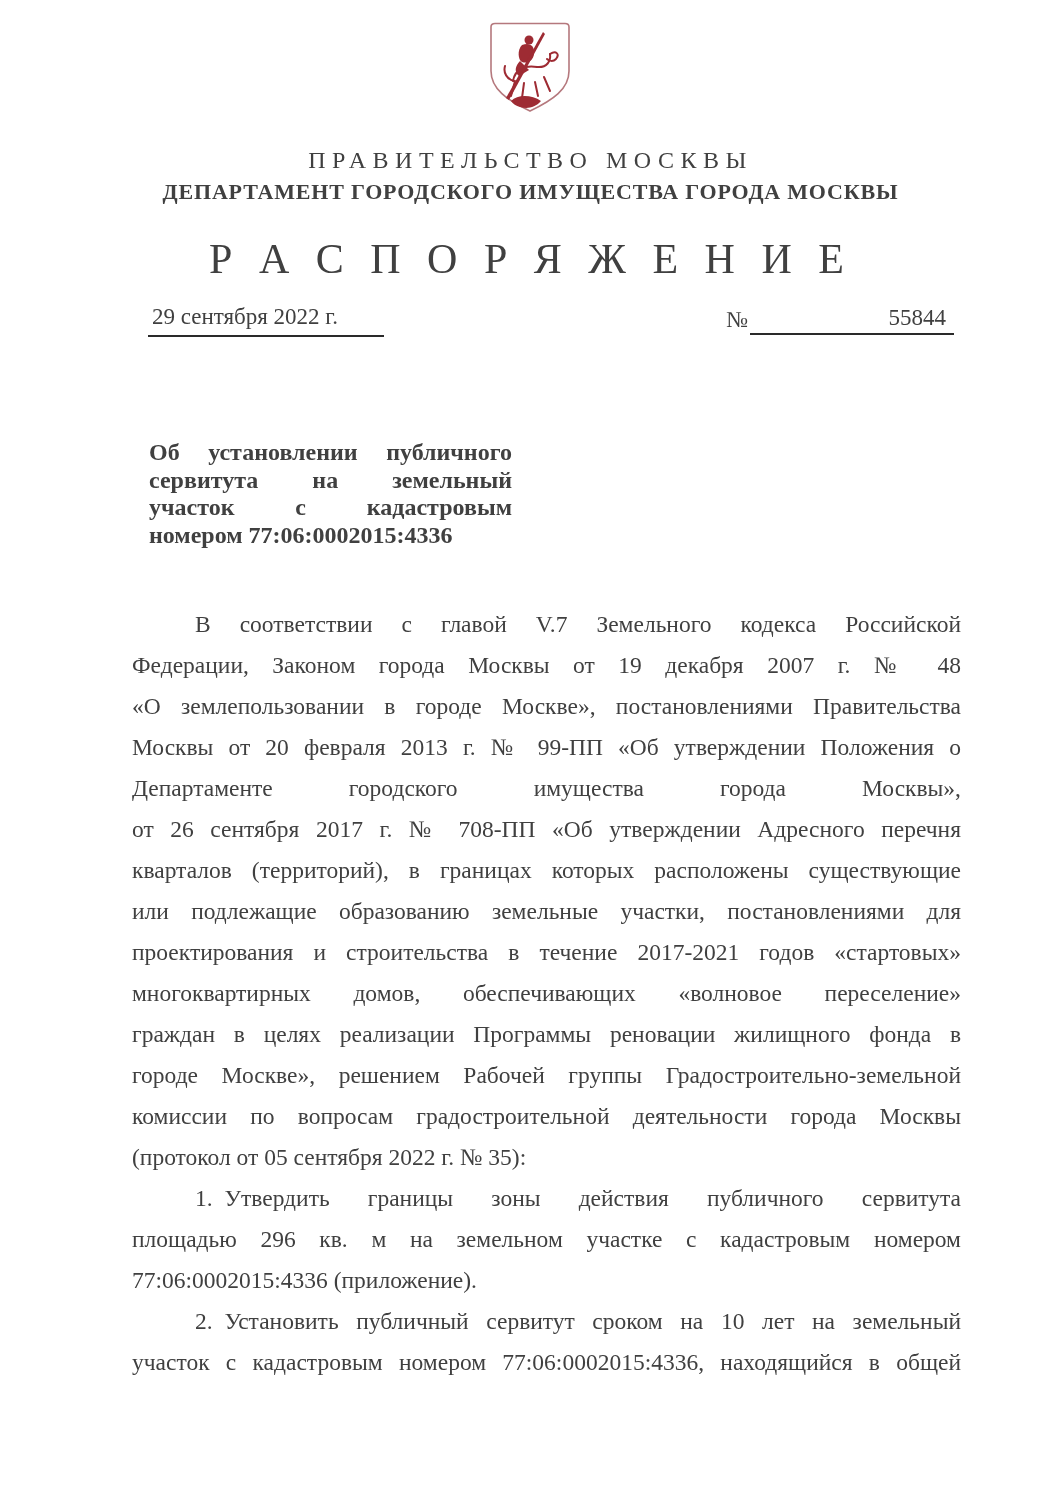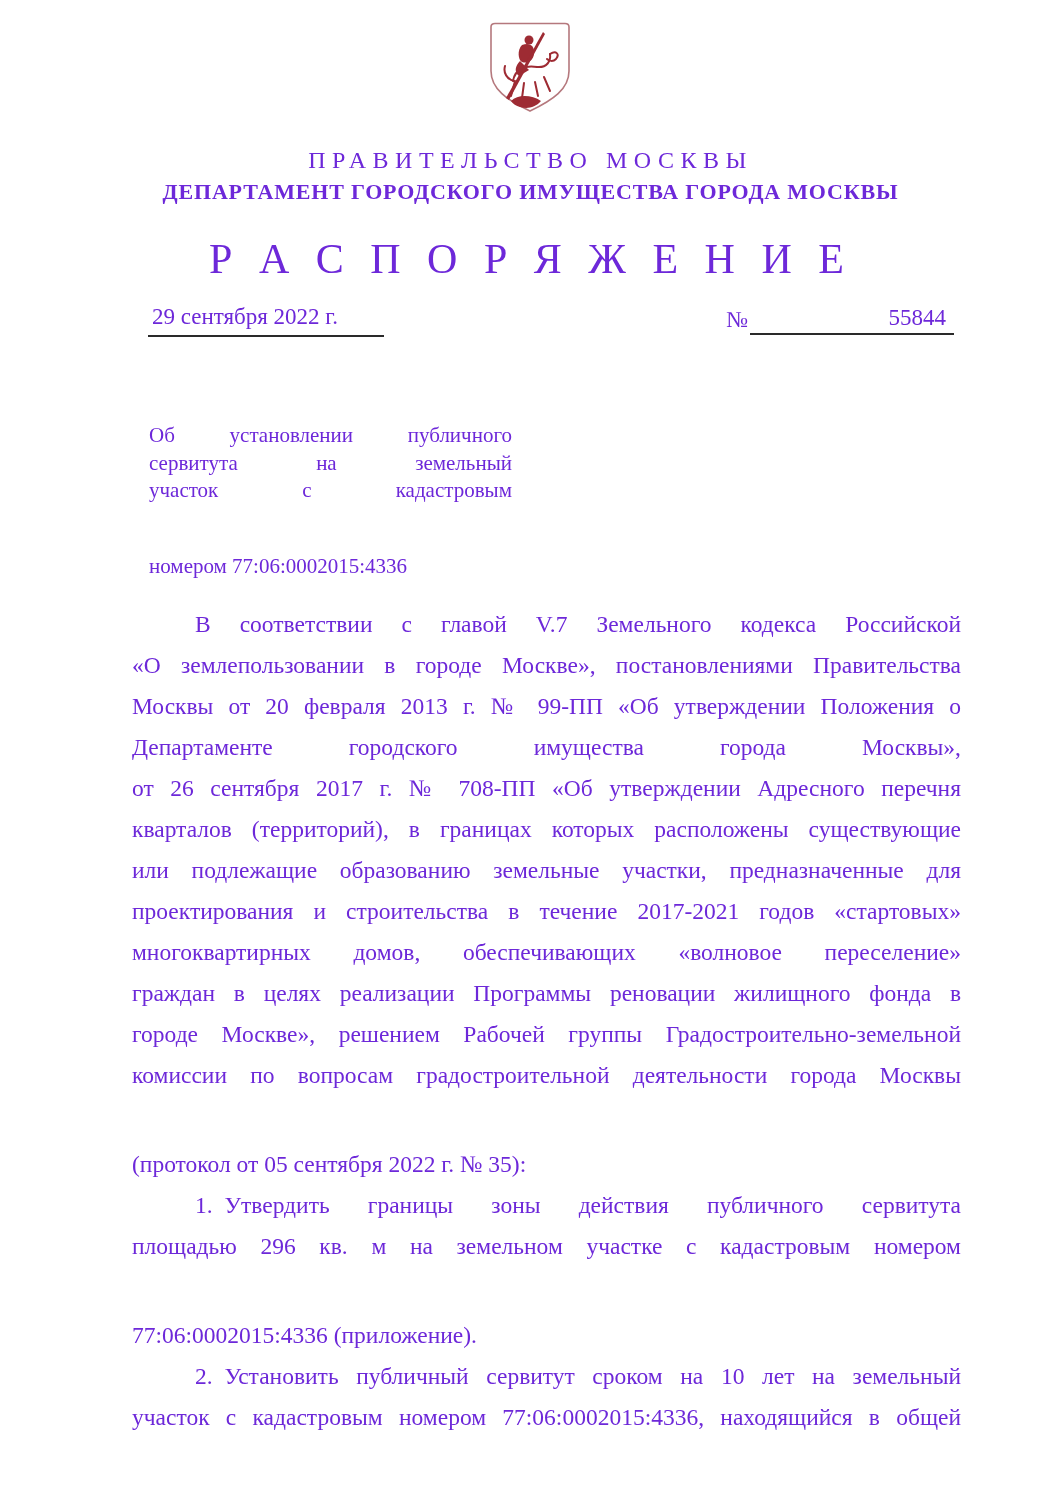--- a/index.html
+++ b/index.html
@@ -1,21 +1,21 @@
 <!DOCTYPE html>
 <html lang="ru"><head>
 <meta charset="utf-8">
 <style>
   html,body { margin:0; padding:0; background:#e8e8e8; }
   .page {
     position:relative;
     width:1061px; height:1500px;
     margin:0 auto;
     background:#ffffff;
-    color:#6d28d9;
+    color:#404040;
     font-family:"Liberation Serif","DejaVu Serif",serif;
     overflow:hidden;
   }
   .emblem { position:absolute; left:487px; top:21px; width:86px; height:92px; }
   .emblem svg { width:100%; height:100%; display:block; }
 
   .gov-title {
     position:absolute; top:147px; left:0; width:100%;
     text-align:center; font-size:24px; letter-spacing:6.5px;
     white-space:nowrap;
@@ -42,33 +42,33 @@
     position:absolute; left:726px; width:228px; height:31px;
     display:flex; align-items:flex-end;
   }
   .no-sign { padding-right:2px; line-height:31px; }
   .num-line {
     flex:1; border-bottom:2px solid #2a2a2a;
     text-align:right; padding-right:8px; line-height:31px;
   }
 
   .subject {
-    position:absolute; left:149px; top:422px; width:363px;
-    font-weight:normal; font-size:21px;
+    position:absolute; left:149px; top:439px; width:363px;
+    font-weight:bold; font-size:24px;
   }
   .subject .line { line-height:27.5px; }
 
   .body-text {
     position:absolute; left:132px; top:604px; width:829px;
     font-size:23.5px;
   }
   .body-text .line { line-height:41px; }
 
   .line { text-align:justify; text-align-last:justify; }
-  .line.left { text-align-last:left;margin-top:48px; }
+  .line.left { text-align-last:left; }
   .line.indent { text-indent:63px; }
 </style>
 </head>
 <body>
 
 <div class="page">
 
   <div class="emblem">
     <svg viewBox="0 0 86 92" xmlns="http://www.w3.org/2000/svg">
 
@@ -113,26 +113,27 @@
 
   <div class="subject">
       <div class="line">Об установлении публичного</div>
       <div class="line">сервитута на земельный</div>
       <div class="line">участок с кадастровым</div>
       <div class="line left">номером 77:06:0002015:4336</div>
     </div>
 
   <div class="body-text">
       <div class="line indent">В соответствии с главой V.7 Земельного кодекса Российской</div>
+      <div class="line">Федерации, Законом города Москвы от 19 декабря 2007 г. № 48</div>
       <div class="line">«О&nbsp;землепользовании в городе Москве», постановлениями Правительства</div>
       <div class="line">Москвы от 20 февраля 2013 г. № 99-ПП «Об утверждении Положения о</div>
       <div class="line">Департаменте городского имущества города Москвы»,</div>
       <div class="line">от&nbsp;26&nbsp;сентября&nbsp;2017&nbsp;г. № 708-ПП «Об утверждении Адресного перечня</div>
       <div class="line">кварталов (территорий), в границах которых расположены существующие</div>
-      <div class="line">или подлежащие образованию земельные участки, предназначенные для</div>
+      <div class="line">или подлежащие образованию земельные участки, постановлениями для</div>
       <div class="line">проектирования и строительства в течение 2017-2021 годов «стартовых»</div>
       <div class="line">многоквартирных домов, обеспечивающих «волновое переселение»</div>
       <div class="line">граждан в целях реализации Программы реновации жилищного фонда в</div>
       <div class="line">городе Москве», решением Рабочей группы Градостроительно-земельной</div>
       <div class="line">комиссии по вопросам градостроительной деятельности города Москвы</div>
       <div class="line left">(протокол от 05 сентября 2022 г. № 35):</div>
       <div class="line indent">1. Утвердить границы зоны действия публичного сервитута</div>
       <div class="line">площадью 296&nbsp;кв.&nbsp;м на земельном участке с кадастровым номером</div>
       <div class="line left">77:06:0002015:4336 (приложение).</div>
       <div class="line indent">2. Установить публичный сервитут сроком на 10 лет на земельный</div>

